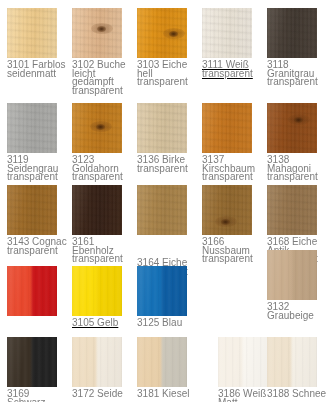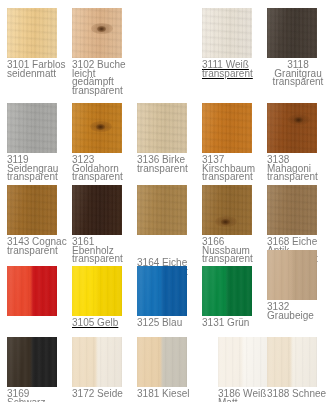--- a/index.html
+++ b/index.html
@@ -119,37 +119,48 @@
       <div class="swatch-chip" style="width: 50px; height: 50px;">
         <div class="chip-base" style="background: linear-gradient(93deg, rgb(232, 196, 158) 0%, rgb(220, 177, 135) 55%, rgb(232, 196, 158) 100%);"></div>
         <div class="chip-grain"></div>
         <div class="chip-rings"></div>
         <div class="chip-knot2" style="left: 19px; top: 15px;"></div>
         <div class="chip-knot" style="left: 25px; top: 18px;"></div>
         <div class="chip-sheen"></div>
       </div>
       <div class="swatch-label" style="color: rgb(124, 124, 124);">3102 Buche leicht gedämpft transparent</div>
     </div>
+    <div class="swatch-cell" style="left: 137px; top: 8px;">
+      <div class="swatch-chip" style="width: 50px; height: 50px;">
+        <div class="chip-base" style="background: linear-gradient(93deg, rgb(229, 153, 28) 0%, rgb(216, 138, 18) 55%, rgb(229, 153, 28) 100%);"></div>
+        <div class="chip-grain"></div>
+        <div class="chip-rings"></div>
+        <div class="chip-knot2" style="left: 26px; top: 20px;"></div>
+        <div class="chip-knot" style="left: 32px; top: 23px;"></div>
+        <div class="chip-sheen"></div>
+      </div>
+      <div class="swatch-label" style="color: rgb(124, 124, 124);">3103 Eiche hell transparent</div>
+    </div>
     <div class="swatch-cell" style="left: 202px; top: 8px; text-decoration: underline;">
       <div class="swatch-chip" style="width: 50px; height: 50px;">
         <div class="chip-base" style="background: linear-gradient(93deg, rgb(239, 233, 223) 0%, rgb(231, 224, 211) 55%, rgb(239, 233, 223) 100%);"></div>
         <div class="chip-grain"></div>
         <div class="chip-rings"></div>
         <div class="chip-sheen"></div>
       </div>
       <div class="swatch-label" style="color: rgb(124, 124, 124);">3111 Weiß transparent</div>
     </div>
     <div class="swatch-cell" style="left: 267px; top: 8px;">
       <div class="swatch-chip" style="width: 50px; height: 50px;">
         <div class="chip-base" style="background: linear-gradient(93deg, rgb(76, 66, 57) 0%, rgb(65, 56, 48) 55%, rgb(76, 66, 57) 100%);"></div>
         <div class="chip-grain"></div>
         <div class="chip-rings"></div>
         <div class="chip-sheen"></div>
       </div>
-      <div class="swatch-label" style="color: rgb(124, 124, 124); text-align: center;">3118 Granitgrau transparent</div>
+      <div class="swatch-label" style="color: rgb(124, 124, 124);">3118 Granitgrau transparent</div>
     </div>
     <div class="swatch-cell" style="left: 7px; top: 103px;">
       <div class="swatch-chip" style="width: 50px; height: 50px;">
         <div class="chip-base" style="background: linear-gradient(93deg, rgb(176, 176, 173) 0%, rgb(166, 166, 163) 55%, rgb(176, 176, 173) 100%);"></div>
         <div class="chip-grain"></div>
         <div class="chip-rings"></div>
         <div class="chip-sheen"></div>
       </div>
       <div class="swatch-label" style="color: rgb(124, 124, 124);">3119 Seidengrau transparent</div>
     </div>
@@ -256,28 +267,20 @@
       </div>
       <div class="swatch-label" style="color: rgb(124, 124, 124);">3105 Gelb</div>
     </div>
     <div class="swatch-cell" style="left: 137px; top: 266px;">
       <div class="swatch-chip" style="width: 50px; height: 50px;">
         <div class="chip-base" style="background: linear-gradient(90deg, rgb(20, 112, 182) 0%, rgb(20, 112, 182) 46%, rgb(14, 94, 164) 52%, rgb(14, 94, 164) 100%);"></div>
         <div class="chip-grain-soft"></div>
         <div class="chip-sheen"></div>
       </div>
       <div class="swatch-label" style="color: rgb(124, 124, 124);">3125 Blau</div>
-    </div>
-    <div class="swatch-cell" style="left: 202px; top: 266px;">
-      <div class="swatch-chip" style="width: 50px; height: 50px;">
-        <div class="chip-base" style="background: linear-gradient(90deg, rgb(10, 136, 66) 0%, rgb(10, 136, 66) 46%, rgb(7, 115, 55) 52%, rgb(7, 115, 55) 100%);"></div>
-        <div class="chip-grain-soft"></div>
-        <div class="chip-sheen"></div>
-      </div>
-      <div class="swatch-label" style="color: rgb(124, 124, 124);">3131 Grün</div>
     </div>
     <div class="swatch-cell" style="left: 267px; top: 250px;">
       <div class="swatch-chip" style="width: 50px; height: 50px;">
         <div class="chip-base" style="background: linear-gradient(90deg, rgb(201, 173, 141) 0%, rgb(201, 173, 141) 46%, rgb(192, 164, 132) 52%, rgb(192, 164, 132) 100%);"></div>
         <div class="chip-grain-soft"></div>
         <div class="chip-sheen"></div>
       </div>
       <div class="swatch-label" style="color: rgb(124, 124, 124);">3132 Graubeige</div>
     </div>
     <div class="swatch-cell" style="left: 7px; top: 337px;">

